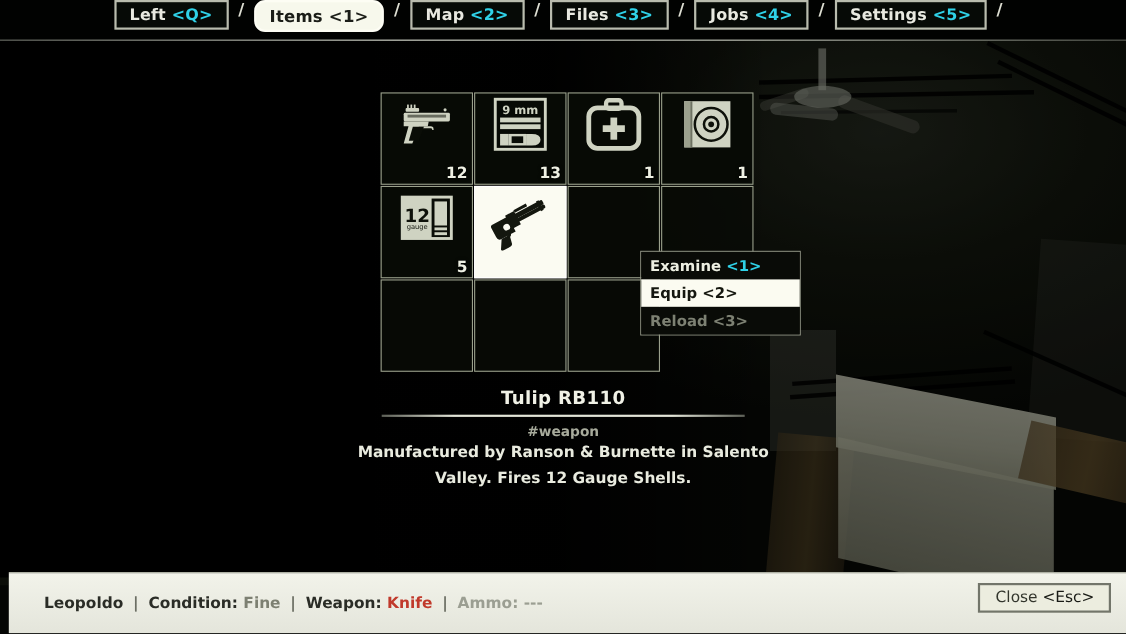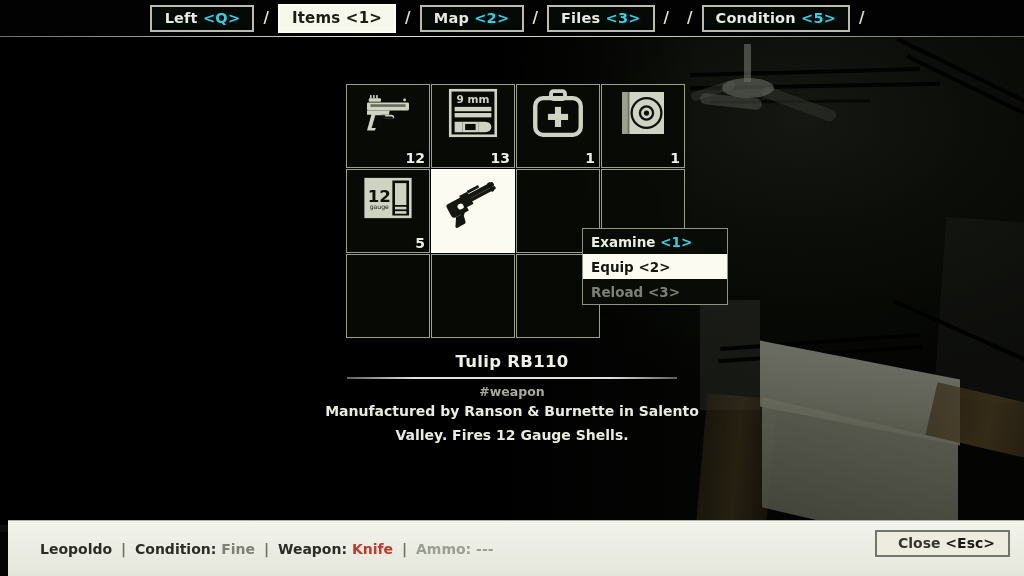--- a/index.html
+++ b/index.html
@@ -90,21 +90,21 @@
   #overlay2 {
     position: absolute;
     left: 0; top: 36px; width: 340px; height: 490px;
     background: #000;
     pointer-events: none;
   }
 
   
   #tabbar {
     position: absolute; left: 0; top: 0; width: 1024px; height: 36px;
-    display: flex; align-items: center; justify-content: center;
+    display: flex; align-items: flex-start; justify-content: center;
     gap: 0px;
     background: #010201;
     z-index: 20;
   }
   .tab {
     min-width: 104px; height: 27px;
     display: flex; align-items: center; justify-content: center;
     border: 2px solid #b9bcae;
     background: #060a06;
     color: #e8e9e0;
@@ -113,20 +113,21 @@
     padding: 0 12px;
     white-space: nowrap;
   }
   .tab .k { color: #2fd2e8; }
   .tab.active {
     background: #f7f8ec;
     color: #1b1d18;
     border-color: #fdfdf4;
     min-width: 112px; height: 29px;
     font-size: 15px;
+    border-radius: 10px;
   }
   .tab.active .k { color: #1b1d18; }
   .tab-sep {
     color: #dfe0d4; font-size: 15px; font-weight: bold;
     padding: 0 9px; user-select: none;
   }
   #tab-underline {
     position: absolute; left: 0; top: 34px; width: 1024px; height: 3px;
     background: linear-gradient(90deg,#6d7068 0%, #dfe2d6 35%, #c9ccc0 65%, #5c5f57 100%);
     z-index: 19;
@@ -227,24 +228,24 @@
     font-size: 14px; font-weight: bold; color: #2a2c26;
     white-space: nowrap;
   }
   #statustext .lbl { color: #2a2c26; }
   #statustext .val-fine { color: #7d8072; }
   #statustext .val-weapon { color: #c0392b; }
   #statustext .dim { color: #9b9e92; }
   #statustext .pipe { color: #6c6f64; padding: 0 4px; }
   #closebtn {
     position: absolute; right: 22px; top: 9px;
-    padding: 3px 13px 4px 21px;
+    padding: 3px 13px 4px 14px;
     border: 2px solid #72756a;
     background: #eceddf;
-    color: #33362d; font-size: 14px; font-weight: bold;
+    color: #33362d; font-size: 14px; font-weight: normal;
     white-space: nowrap;
   }
   #closebtn .k { color: #191b16; }
 </style>
 </head>
 <body>
 
 <div id="screen">
 
   <div id="scene">
@@ -275,22 +276,23 @@
 
   <div id="tabbar">
       <div class="tab"><span>Left</span>&nbsp;<span class="k">&lt;Q&gt;</span></div>
       <span class="tab-sep">/</span>
       <div class="tab active"><span>Items</span>&nbsp;<span class="k">&lt;1&gt;</span></div>
       <span class="tab-sep">/</span>
       <div class="tab"><span>Map</span>&nbsp;<span class="k">&lt;2&gt;</span></div>
       <span class="tab-sep">/</span>
       <div class="tab"><span>Files</span>&nbsp;<span class="k">&lt;3&gt;</span></div>
       <span class="tab-sep">/</span>
-      <span class="tab-sep">/</span>
-      <div class="tab"><span>Condition</span>&nbsp;<span class="k">&lt;5&gt;</span></div>
+      <div class="tab"><span>Jobs</span>&nbsp;<span class="k">&lt;4&gt;</span></div>
+      <span class="tab-sep">/</span>
+      <div class="tab"><span>Settings</span>&nbsp;<span class="k">&lt;5&gt;</span></div>
       <span class="tab-sep">/</span>
     </div>
   <div id="tab-underline"></div>
 
   <div id="grid">
       <div class="slot">
         <div class="ico">
           <svg width="56" height="56" viewBox="0 0 64 64">
             <g fill="#cfd3c2">
               <rect x="8" y="20" width="48" height="9" rx="1.5"></rect>

